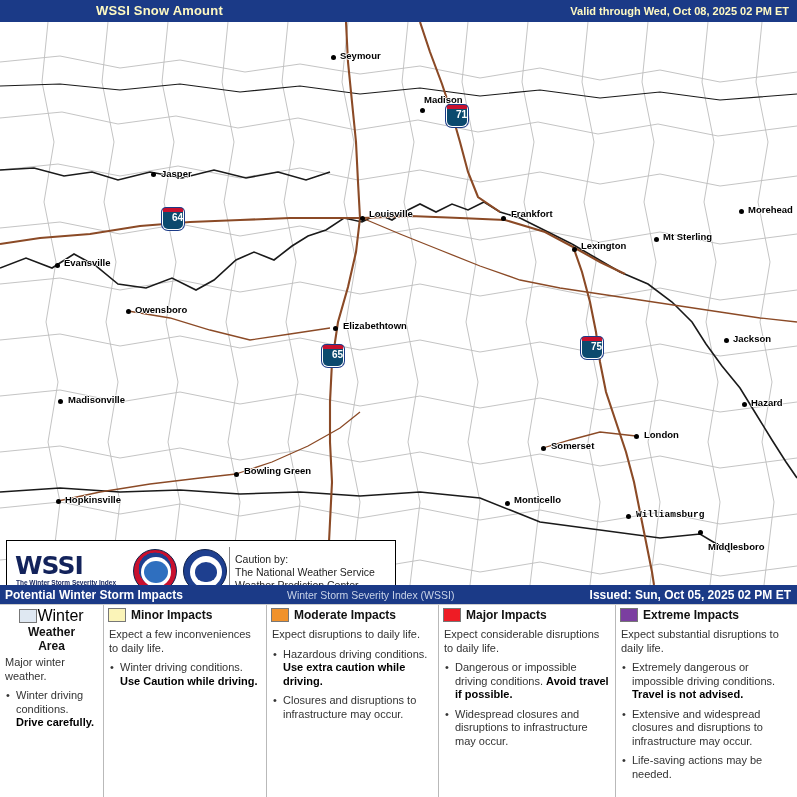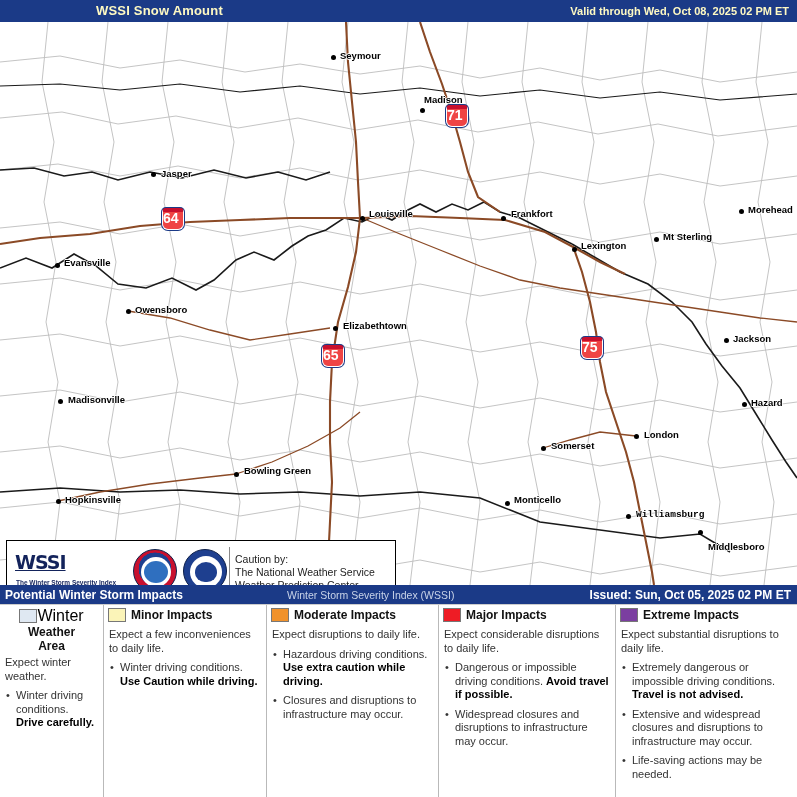--- a/index.html
+++ b/index.html
@@ -64,26 +64,25 @@
     width: 390px;
     height: 60px;
     background: #ffffff;
     border: 1px solid #000000;
     box-sizing: border-box;
     z-index: 5;
   }
   .logobox .wssi-word {
     position: absolute;
     left: 8px; top: 10px;
-    font-size: 19px;
+    font-size: 25px;
     font-weight: bold;
     font-family: "DejaVu Sans", sans-serif;
     letter-spacing: -1px;
     color: #13235b;
-    text-decoration: underline;
   }
   .logobox .wssi-sub {
     position: absolute;
     left: 9px; top: 38px;
     font-size: 6.5px;
     color: #13235b;
     font-weight: bold;
   }
   .logobox .seal {
     position: absolute;
@@ -259,28 +258,28 @@
     position: absolute;
     font-size: 9.5px;
     font-weight: bold;
     color: #000000;
     white-space: nowrap;
     text-shadow: 0.7px 0 #fff, -0.7px 0 #fff, 0 0.7px #fff, 0 -0.7px #fff;
   }
   .shield {
     position: absolute;
     width: 20px; height: 17px;
-    background: #ef4444;
+    background: #0c4a6e;
     border: 1.5px solid #ffffff;
     border-radius: 4px 4px 6px 6px;
     box-shadow: 0 0 0 1px #1b3a87;
     color: #ffffff;
-    font-size: 14px;
-    font-weight: bold;
-    text-align: left;
+    font-size: 10px;
+    font-weight: bold;
+    text-align: right;
     line-height: 17px;
     font-family: "Liberation Sans", sans-serif;
   }
   .shield.red-top { border-top: 4px solid #c8102e; line-height: 12px; }
 </style>
 </head>
 <body>
 
 <div id="app">
 
@@ -430,21 +429,21 @@
       <div class="legend-col col-0">
         <div class="legend-head">
           <div class="head-row">
             <div class="swatch" style="background: rgb(223, 232, 242);"></div>
             <span>Winter</span>
           </div>
           <div class="legend-title" style="text-align: center;">Weather</div>
           <div class="legend-title" style="text-align: center;">Area</div>
         </div>
         <div class="legend-body">
-          <p>Expect winter weather.</p>
+          <p>Major winter weather.</p>
           <ul>
             <li>Winter driving conditions. <span class="bold-line">Drive carefully.</span></li>
           </ul>
         </div>
       </div>
       <div class="legend-col col-1">
         <div class="legend-head">
           <div class="swatch" style="background: rgb(251, 244, 184);"></div>
           <div class="legend-title">Minor Impacts</div>
         </div>

